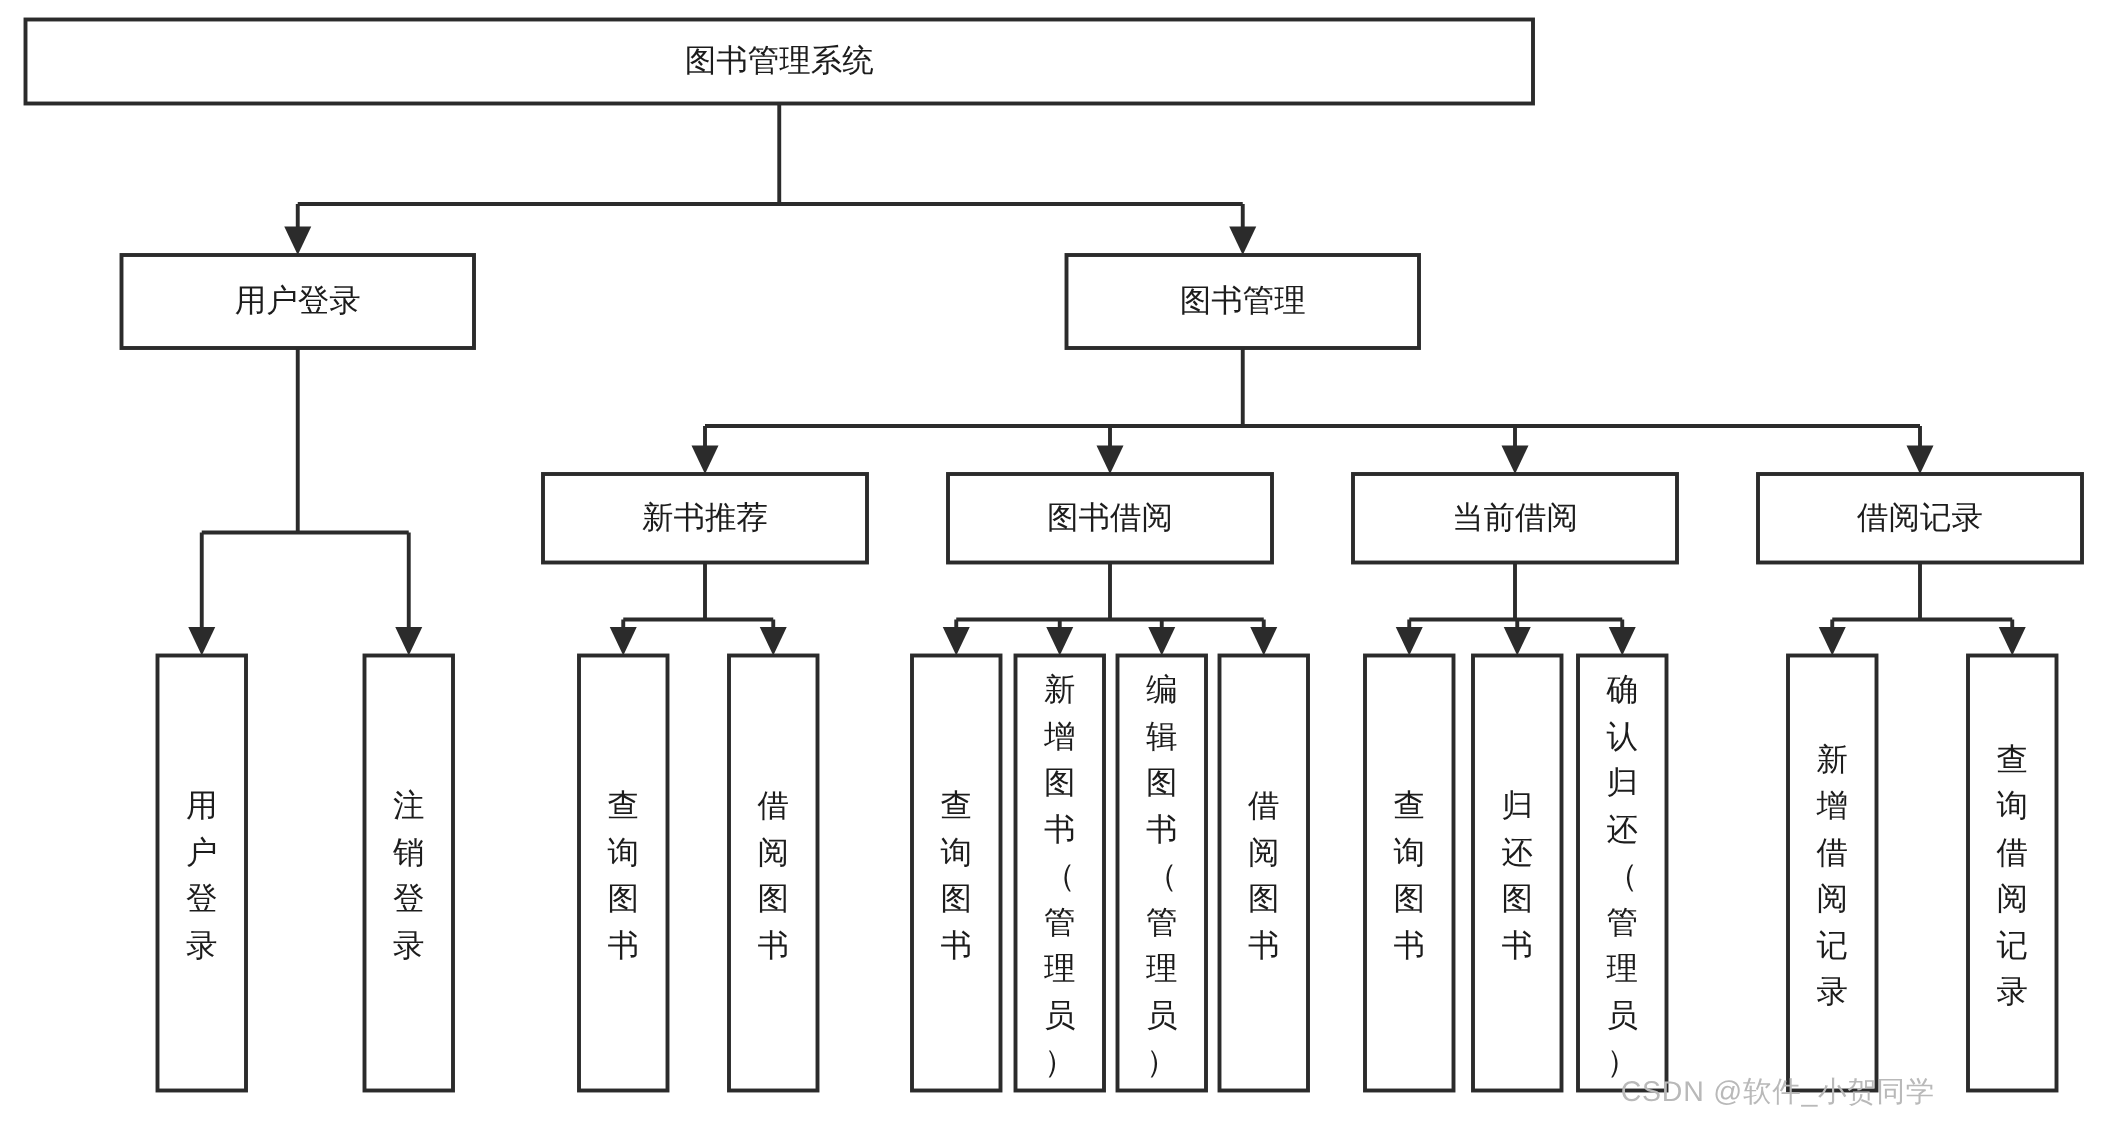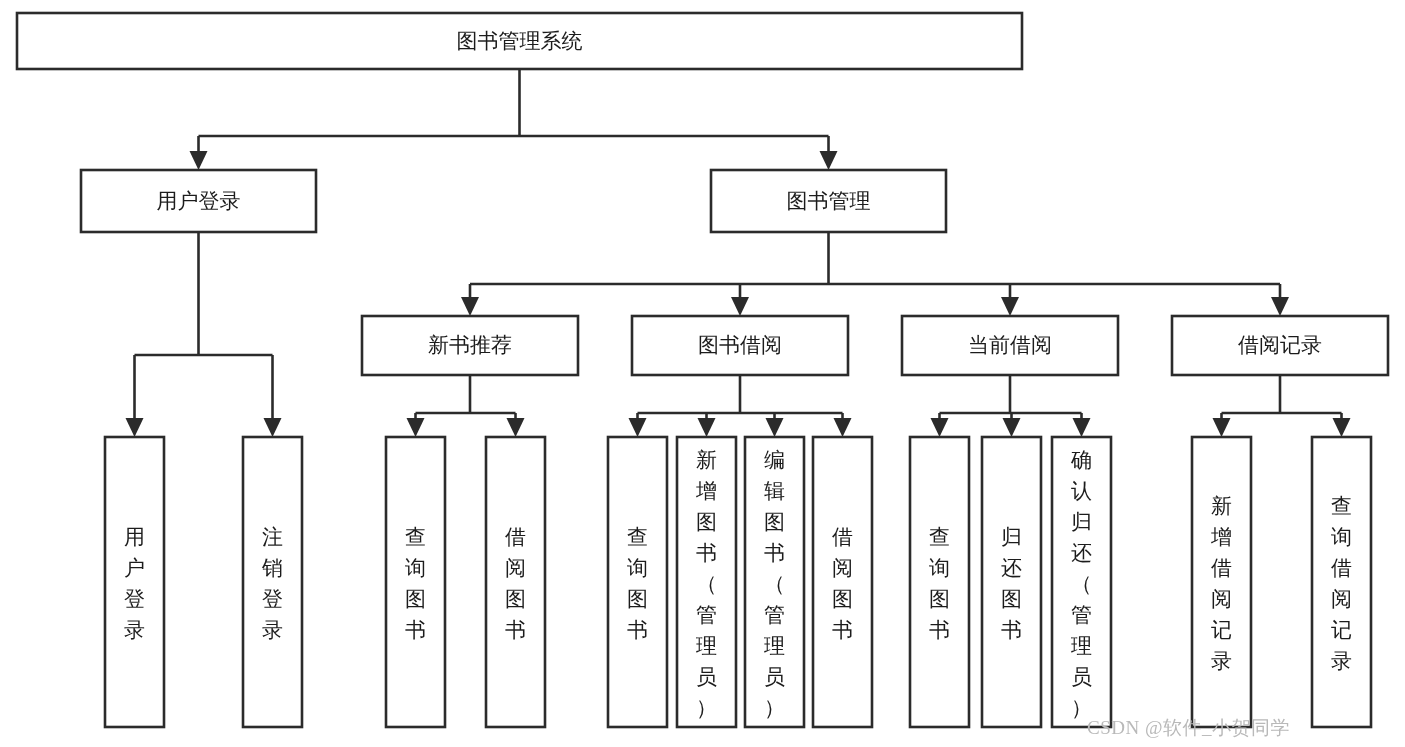--- a/index.html
+++ b/index.html
@@ -52,21 +52,21 @@
   .node-label-v {
     font-family: "Liberation Sans", "DejaVu Sans", sans-serif;
     font-size: 21px;
     fill: #1c1c1c;
     text-anchor: middle;
   }
   .watermark {
     position: absolute;
     right: 10px;
     bottom: 6px;
-    font-family: Liberation Serif, serif;
+    font-family: Liberation Sans, sans-serif;
     font-size: 19px;
     color: #b9b9b9;
     letter-spacing: 0.5px;
     white-space: nowrap;
     user-select: none;
   }
 </style>
 </head>
 <body>
 

